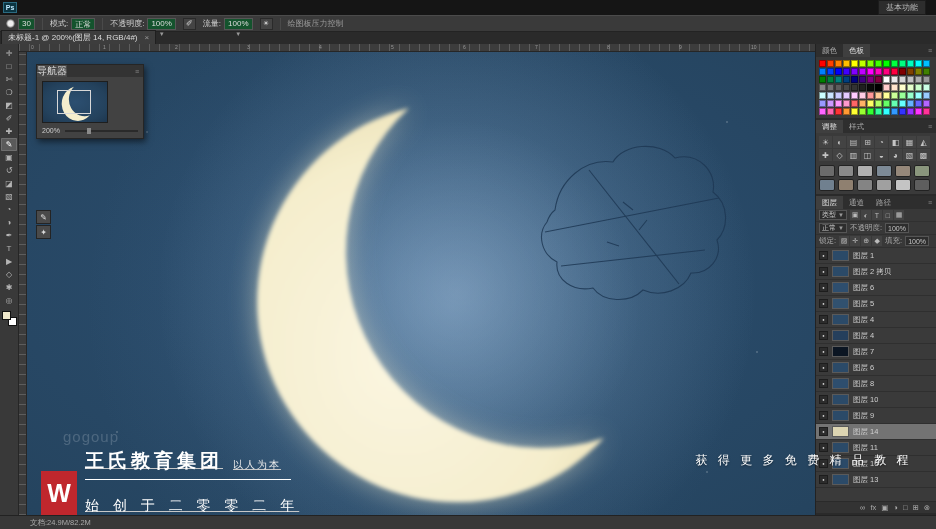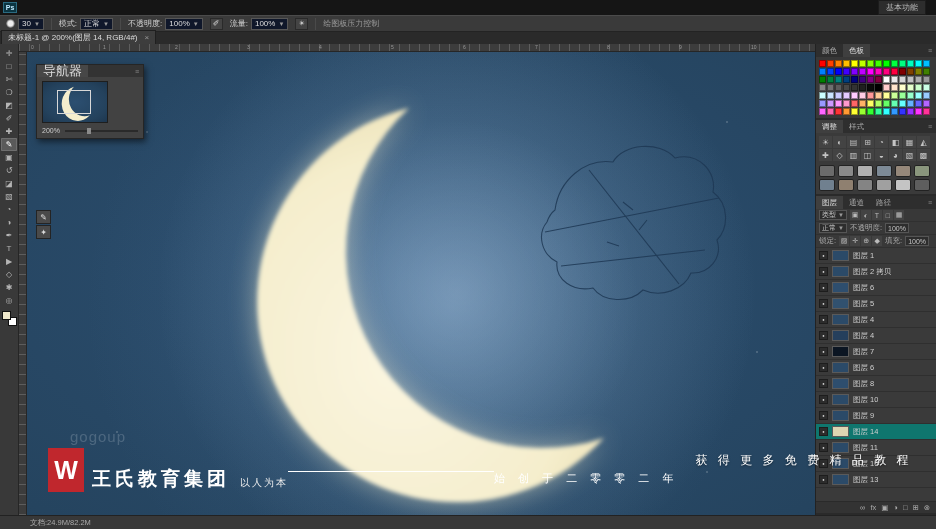--- a/index.html
+++ b/index.html
@@ -12,22 +12,22 @@
              font-size:7px; font-weight:bold; display:flex; align-items:center; justify-content:center; margin-right:5px; }
   .menu-item { padding:0 5px; font-size:8.5px; color:#c6c6c6; white-space:nowrap; }
   .workspace { margin-left:auto; margin-right:10px; padding:1px 7px; background:#2d2d2d; border:1px solid #1c1c1c;
                font-size:8px; color:#bbb; }
 
   
   .optionsbar { height:17px; background:#3a3a3a; border-top:1px solid #4b4b4b; border-bottom:1px solid #232323;
                 display:flex; align-items:center; gap:7px; padding:0 6px; font-size:8px; color:#cfcfcf; }
   .opt-sep { width:1px; height:12px; background:#2a2a2a; border-right:1px solid #4a4a4a; }
   .opt-group { display:flex; align-items:center; gap:3px; white-space:nowrap; }
-  .opt-box { background:#0f172a; border:1px solid #565656; padding:0 3px; height:12px; display:flex;
-             align-items:center; gap:3px; color:#ddd; }
+  .opt-box { background:#14532d; border:1px solid #565656; padding:0 3px; height:12px; display:flex;
+             align-items:center; gap:3px; color:#ddd;flex-direction:column; }
   .caret { font-size:6px; color:#999; }
   .opt-icon { width:13px; height:12px; background:#444; border:1px solid #2a2a2a; display:flex;
               align-items:center; justify-content:center; font-size:8px; color:#ccc; }
   .brush-dot { width:9px; height:9px; border-radius:50%; background:radial-gradient(circle,#eee 0 40%,transparent 75%); }
 
   
   .docbar { height:12px; background:#2a2a2a; display:flex; align-items:flex-end; padding-left:1px; }
   .doc-tab { background:#3d3d3d; border:1px solid #1f1f1f; border-bottom:none; padding:1px 6px 1px 6px;
              font-size:8px; color:#ddd; display:flex; align-items:center; gap:7px; }
   .doc-close { color:#999; font-size:8px; }
@@ -56,21 +56,21 @@
       background:
         radial-gradient(circle 260px at 54% 55%, rgba(160,195,228,0.30), rgba(160,195,228,0) 72%),
         radial-gradient(circle 430px at 50% 55%, rgba(95,135,175,0.25), rgba(95,135,175,0) 78%),
         radial-gradient(ellipse 130% 125% at 50% 48%, #2c4f71 0%, #25445f 55%, #1d3650 100%); }
   .canvas svg.moon-svg { position:absolute; inset:0; width:100%; height:100%; }
 
   
   .navigator { position:absolute; left:9px; top:12px; width:108px; background:#424242; border:1px solid #252525;
                box-shadow:2px 3px 6px rgba(0,0,0,.5); z-index:10; }
   .nav-tabbar { height:12px; background:#333; display:flex; align-items:center; }
-  .nav-tab { background:#474747; height:12px; padding:0 6px; font-size:13px; color:#ddd; display:flex; align-items:center; }
+  .nav-tab { background:#474747; height:12px; padding:0 0; font-size:10px; color:#ddd; display:flex; align-items:center; }
   .nav-body { padding:4px 5px 2px 5px; }
   .nav-thumb { width:66px; height:42px; position:relative; border:1px solid #1e1e1e;
       background:radial-gradient(ellipse at 50% 50%, #2c4f71 0%, #24425d 70%, #1e374f 100%); }
   .nav-proxy { position:absolute; left:14px; top:8px; width:34px; height:24px; border:1px solid #d8d8d8; }
   .nav-foot { display:flex; align-items:center; gap:5px; padding:2px 5px 4px 5px; }
   .nav-zoom { font-size:7px; color:#ccc; }
   .nav-slider { flex:1; height:2px; background:#2a2a2a; position:relative; }
   .nav-knob { position:absolute; left:30%; top:-2px; width:4px; height:6px; background:#8a8a8a; }
 
   .mini-float { position:absolute; left:9px; top:158px; z-index:9; display:flex; flex-direction:column; gap:1px; }
@@ -96,45 +96,45 @@
 
   .layers-panel { flex:1; display:flex; flex-direction:column; min-height:0; }
   .lrow { display:flex; align-items:center; gap:3px; padding:0 3px; height:13px; font-size:7.5px; color:#c4c4c4;
           border-bottom:1px solid #303030; background:#383838; }
   .lrow .lbl { color:#aaa; }
   .small-box { background:#2d2d2d; border:1px solid #555; height:10px; padding:0 2px; display:flex; align-items:center; gap:2px; font-size:7px; }
   .ficon { width:10px; height:10px; background:#434343; display:flex; align-items:center; justify-content:center;
            font-size:7px; color:#bbb; }
   .layer-list { flex:1; overflow:hidden; background:#3a3a3a; }
   .layer-row { display:flex; align-items:center; gap:4px; height:16px; padding:0 3px; border-bottom:1px solid #2f2f2f; }
-  .layer-row.selected { background:#0f766e; }
+  .layer-row.selected { background:#737373; }
   .eye { width:9px; height:9px; background:#2c2c2c; border:1px solid #1d1d1d; color:#ddd; font-size:4px;
          display:flex; align-items:center; justify-content:center; }
   .thumb { width:17px; height:11px; border:1px solid #5a5a5a; display:inline-block; }
   .lname { font-size:7.5px; color:#d0d0d0; white-space:nowrap; overflow:hidden; }
   .layer-foot { height:12px; background:#333; display:flex; align-items:center; gap:5px; justify-content:flex-end;
                 padding:0 6px; border-top:1px solid #2a2a2a; }
   .foot-icon { font-size:7.5px; color:#aaa; }
 
   
   .statusbar { height:14px; background:#383838; border-top:1px solid #222; display:flex; align-items:center;
                padding-left:30px; font-size:7.5px; color:#aaa; }
 
   
-  .wm-left { position:absolute; left:48px; top:426px; z-index:99; }
+  .wm-left { position:absolute; left:41px; top:426px; z-index:99; }
   .wm-ghost { position:absolute; left:22px; top:2px; font-size:15px; color:#93a4b4; opacity:.35; letter-spacing:1px; }
   .wm-row { display:flex; align-items:flex-end; gap:8px; margin-top:22px; }
   .wm-logo { width:36px; height:44px; background:#c0272d; color:#fff; display:flex; align-items:center;
              justify-content:center; font-size:25px; font-weight:bold; }
-  .wm-main { display:flex; flex-direction:row; }
+  .wm-main { display:flex; flex-direction:column;text-decoration:underline; }
   .wm-titleline { display:flex; align-items:flex-end; gap:10px; }
   .wm-company { font-size:19px; letter-spacing:4px; color:#fff; font-weight:bold; white-space:nowrap; }
   .wm-slogan { font-size:10px; letter-spacing:2px; color:#eee; padding-bottom:2px; white-space:nowrap; }
   .wm-line { width:206px; height:1px; background:#fff; margin-top:5px; }
-  .wm-founded { font-size:11px; letter-spacing:5px; color:#fff; margin-top:5px; white-space:nowrap; }
+  .wm-founded { font-size:14px; letter-spacing:5px; color:#fff; margin-top:17px; white-space:nowrap; }
 
   .wm-right { position:absolute; right:24px; top:452px; z-index:99; display:flex; flex-direction:column;
               align-items:flex-end; }
   .wm-promo { font-size:12px; letter-spacing:3.5px; color:#fff; white-space:nowrap; text-shadow:0 1px 2px rgba(0,0,0,.5); }
   .wm-appbox { margin-top:5px; width:213px; height:23px; background:#f7f4ec; border-radius:2px; display:flex;
                align-items:center; justify-content:center; }
   .wm-appname { color:#d93a2b; font-size:15px; font-weight:bold; letter-spacing:14px; white-space:nowrap; }
   .wm-download { margin-top:4px; font-size:11px; color:#fff; white-space:nowrap; display:flex; align-items:center; gap:2px; }
   .wm-chip { background:#2f80c8; color:#fff; padding:0 3px; border-radius:1px; }
 </style>

